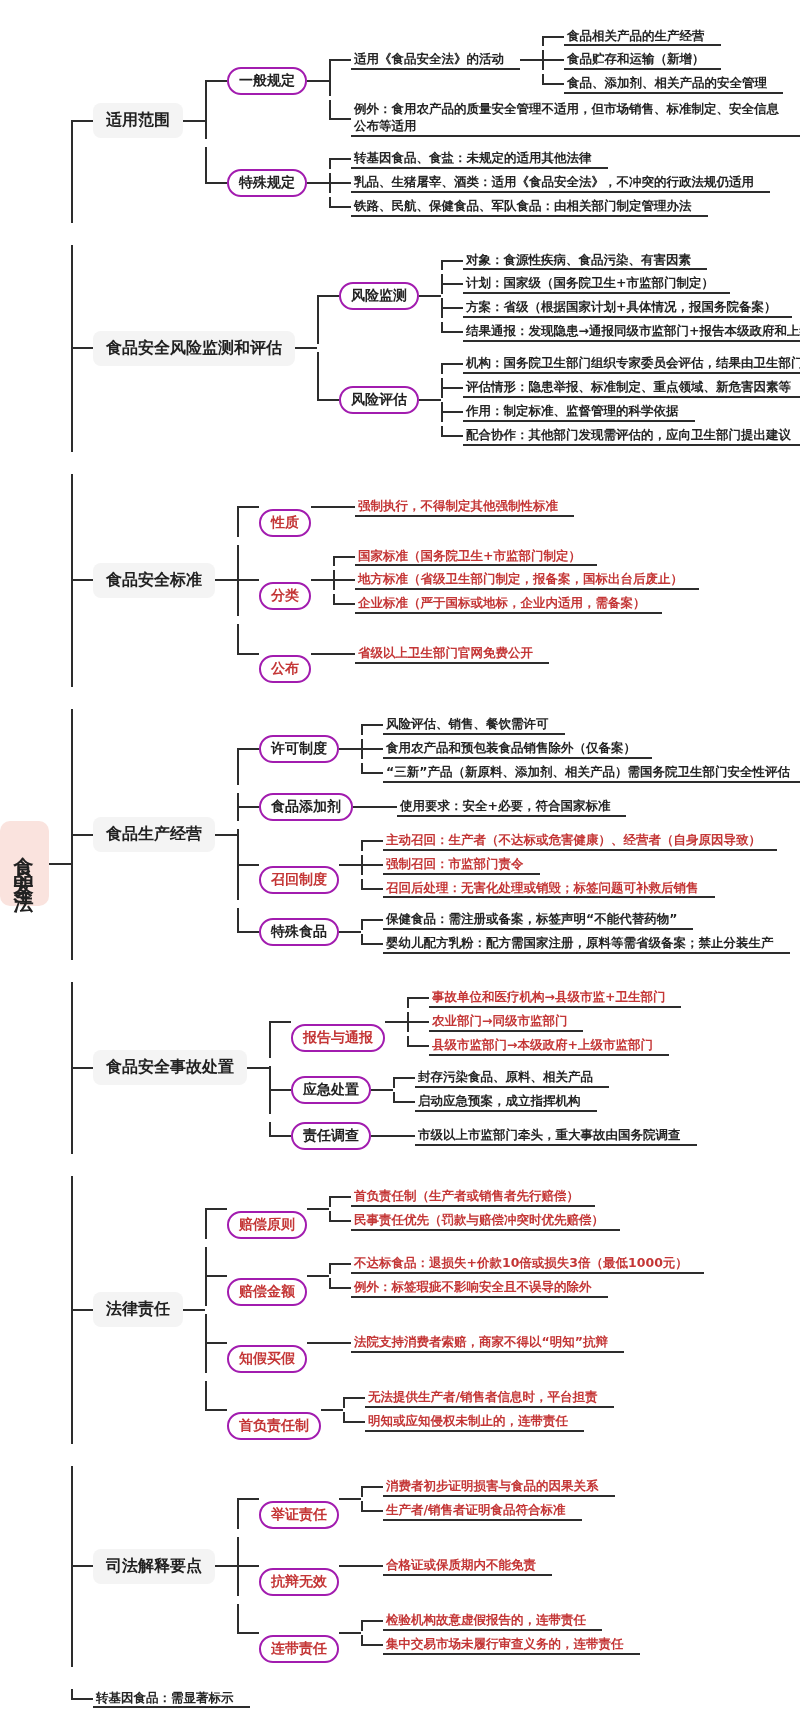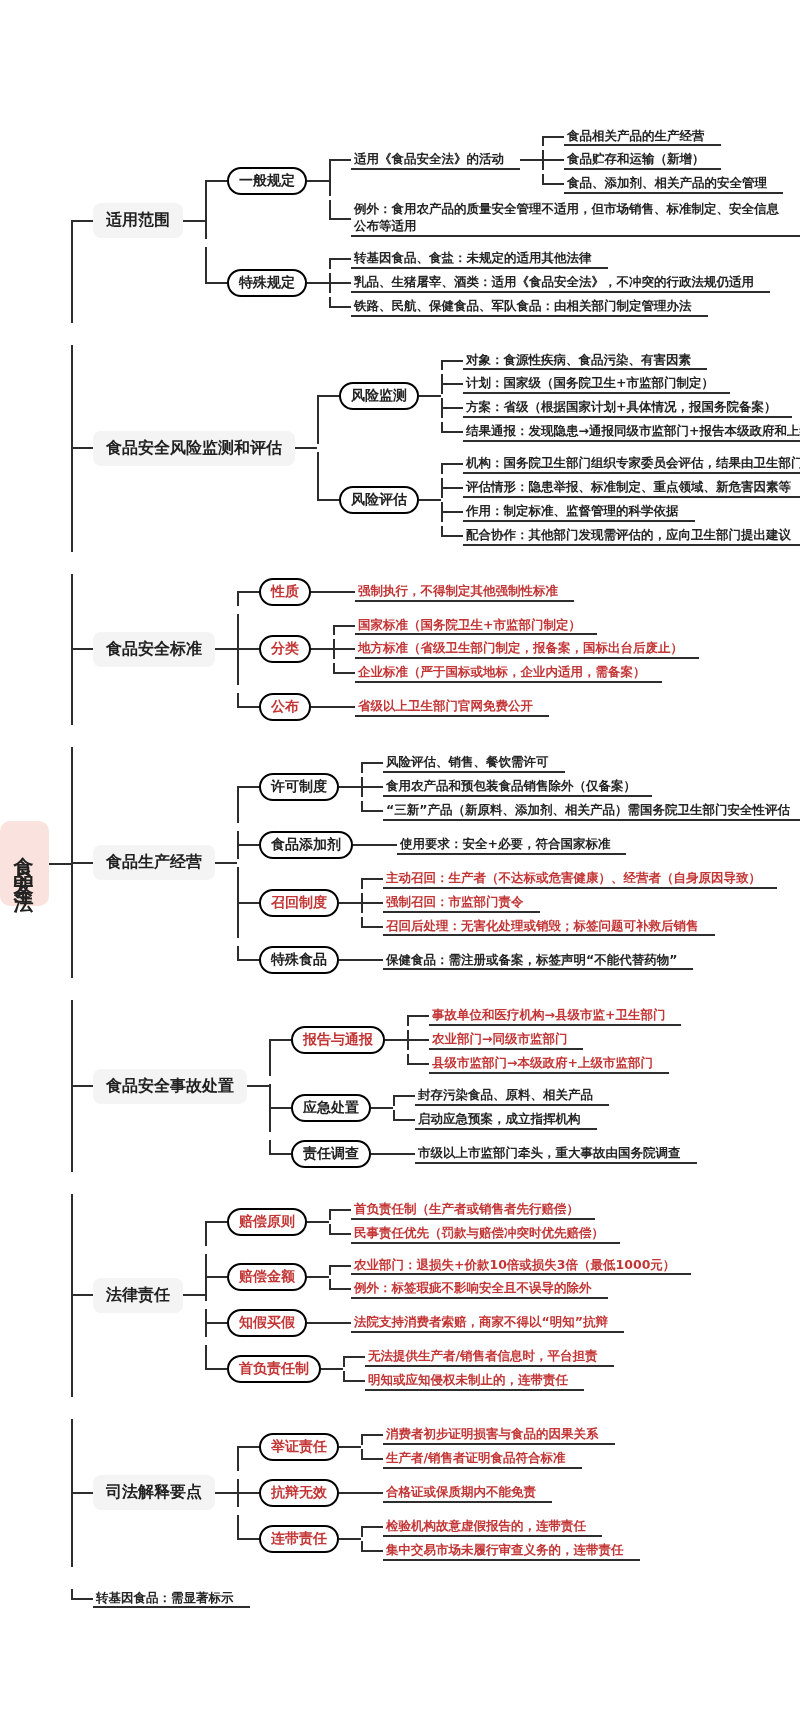--- a/index.html
+++ b/index.html
@@ -34,24 +34,24 @@
   .node.root{
     background:var(--root-bg);color:var(--ink);border-radius:10px;
     padding:20px 11px;font-size:20px;font-weight:bold;
     writing-mode:vertical-rl;text-orientation:upright;letter-spacing:9px;
   }
   .node.topic{
     background:var(--topic-bg);color:var(--ink);border-radius:8px;
     padding:7px 13px;font-size:16px;font-weight:bold;white-space:nowrap;
   }
   .node.box{
-    border:2px solid #000000;border-radius:14px;background:#fff;
+    border:2px solid #a21caf;border-radius:14px;background:#fff;
     padding:3px 10px;font-size:14px;font-weight:bold;color:var(--ink);white-space:nowrap;
   }
-  .node.box.red{color:var(--red);}
+  .node.box.red{color:var(--red);margin-top:31px;}
   .node.text{
     border-bottom:2px solid var(--line);
     padding:1px 16px 0 3px;font-size:12.5px;font-weight:bold;
     color:#242424;white-space:nowrap;line-height:1.35;
   }
   .node.text.red{color:var(--red);}
   .node.text.wrap{white-space:normal;max-width:430px;}
 </style>
 </head>
 <body>
@@ -317,20 +317,25 @@
                 <div class="kid d2">
                   <div class="branch">
                     <div class="node box">特殊食品</div>
                     <div class="stub"></div>
                     <div class="kids">
                       <div class="kid d3">
                         <div class="branch">
                           <div class="node text">保健食品：需注册或备案，标签声明“不能代替药物”</div>
                         </div>
                       </div>
+                      <div class="kid d3">
+                        <div class="branch">
+                          <div class="node text">婴幼儿配方乳粉：配方需国家注册，原料等需省级备案；禁止分装生产</div>
+                        </div>
+                      </div>
                     </div>
                   </div>
                 </div>
               </div>
             </div>
           </div>
           <div class="kid d1">
             <div class="branch">
               <div class="node topic">食品安全事故处置</div>
               <div class="stub"></div>
@@ -415,21 +420,21 @@
                     </div>
                   </div>
                 </div>
                 <div class="kid d2">
                   <div class="branch">
                     <div class="node box red">赔偿金额</div>
                     <div class="stub"></div>
                     <div class="kids">
                       <div class="kid d3">
                         <div class="branch">
-                          <div class="node text red">农业部门：退损失+价款10倍或损失3倍（最低1000元）</div>
+                          <div class="node text red">不达标食品：退损失+价款10倍或损失3倍（最低1000元）</div>
                         </div>
                       </div>
                       <div class="kid d3">
                         <div class="branch">
                           <div class="node text red">例外：标签瑕疵不影响安全且不误导的除外</div>
                         </div>
                       </div>
                     </div>
                   </div>
                 </div>

